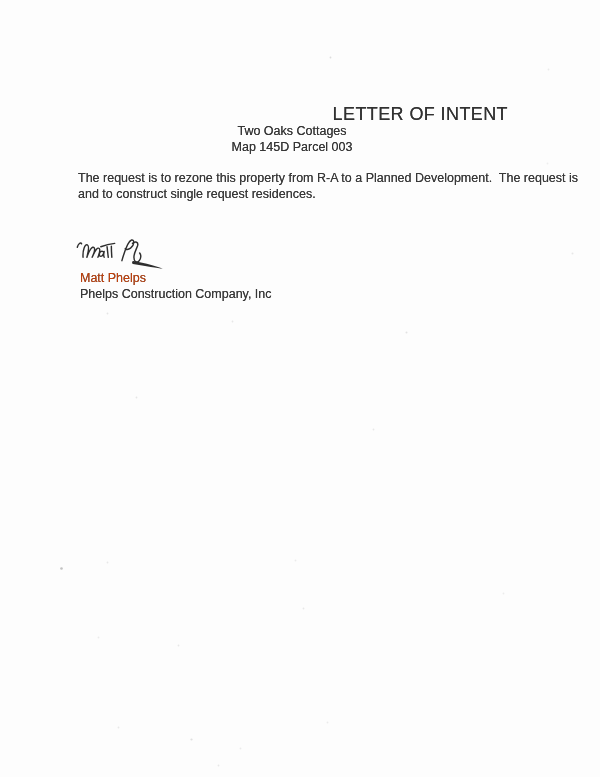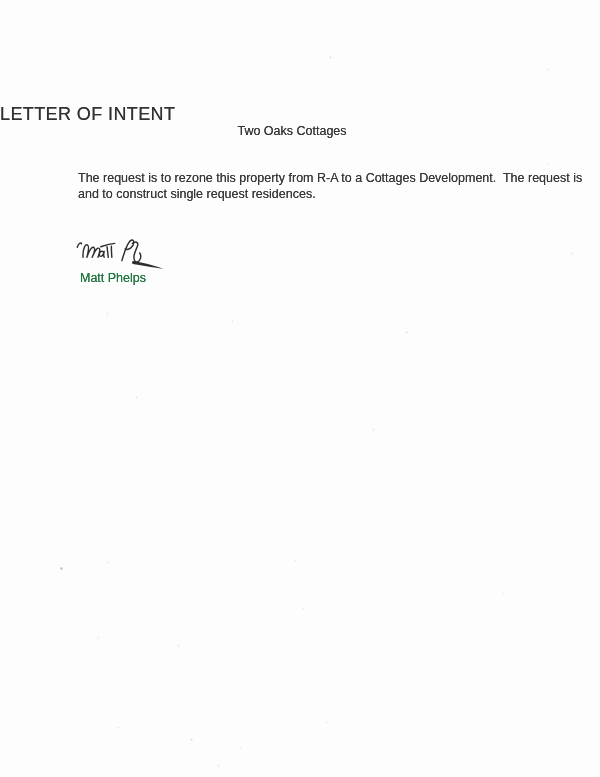--- a/index.html
+++ b/index.html
@@ -14,21 +14,21 @@
     background: #fdfdfd;
     font-family: "Liberation Sans", sans-serif;
     color: #3b3b3b;
     overflow: hidden;
   }
   .doc-title {
     position: absolute;
     top: 92px;
     left: 0;
     width: 508px;
-    text-align: left;
+    text-align: right;
     font-size: 18px;
     font-weight: 400;
     letter-spacing: 0.4px;
     color: #313131;
     text-shadow: 0 0 0.45px #4a4a4a;
   }
   .subtitle-block {
     position: absolute;
     top: 123px;
     left: 0;
@@ -62,21 +62,21 @@
     display: block;
     margin-left: 2px;
     width: 96px;
     height: 36px;
   }
   .signatory-name {
     margin-top: 0px;
     font-size: 12.5px;
     line-height: 16px;
     padding-left: 10px;
-    color: #15803d;
+    color: #c2410c;
     text-shadow: 0 0 0.45px #4f4f4f;
   }
   .signatory-company {
     font-size: 12.5px;
     line-height: 16px;
     padding-left: 10px;
     color: #383838;
     text-shadow: 0 0 0.45px #4f4f4f;
   }
   
@@ -114,24 +114,25 @@
 </style>
 </head>
 <body>
 
 <div class="page">
 
   <h1 class="doc-title">LETTER OF INTENT</h1>
 
   <div class="subtitle-block">
     <div>Two Oaks Cottages</div>
+    <div>Map 145D Parcel 003</div>
   </div>
 
   <div class="body-paragraph">
-    <div class="body-line">The request is to rezone this property from R-A to a Cottages Development.  The request is</div>
+    <div class="body-line">The request is to rezone this property from R-A to a Planned Development.  The request is</div>
     <div class="body-line">and to construct single request residences.</div>
   </div>
 
   <div class="signature-block">
     <svg class="signature-scribble" viewBox="0 0 100 36" xmlns="http://www.w3.org/2000/svg" fill="none" stroke="#2e2e2e" stroke-width="1.5" stroke-linecap="round" stroke-linejoin="round">
 
       <path d="M5.5,13 C6.5,9.5 9,7.5 10,9.5"></path>
       <path d="M11.5,23.5 C11,16 13.5,9.5 16,10.5 C18,11.5 17,18 15.5,23.5
                C18,15.5 21.5,11.5 23,13.5 C24.2,15.2 22.5,20.5 21,23.5
                C24,16 27,12.5 28.5,14.5 C29.8,16.2 28,21 27,23.5"></path>
@@ -142,17 +143,18 @@
       <path d="M30,12.5 C34,11 40,9.5 44.5,9"></path>
 
       <path d="M52,27 C54,20 57.5,7 62,5.5 C65.5,5 65,11 61,14 C58.5,15.8 56,15.5 55.5,14.5"></path>
       <path d="M63,9 C66,6.5 69.5,7.5 68.3,11.5 C67,15.5 64.5,19 64.5,23.5
                C64.5,28 67,30 70,27 C72,25 72.2,21 70.5,19"></path>
 
       <path d="M64,27.5 C72,29 84,31.5 92,34.5 L94.5,35.5 C90,35 76,32.5 63.5,30.5
                C62,30.2 62.5,27.2 64,27.5 Z" fill="#2e2e2e" stroke="none"></path>
     </svg>
     <div class="signatory-name">Matt Phelps</div>
+    <div class="signatory-company">Phelps Construction Company, Inc</div>
   </div>
 
   <div class="scan-noise"></div>
 
 </div>
 
 </body></html>

